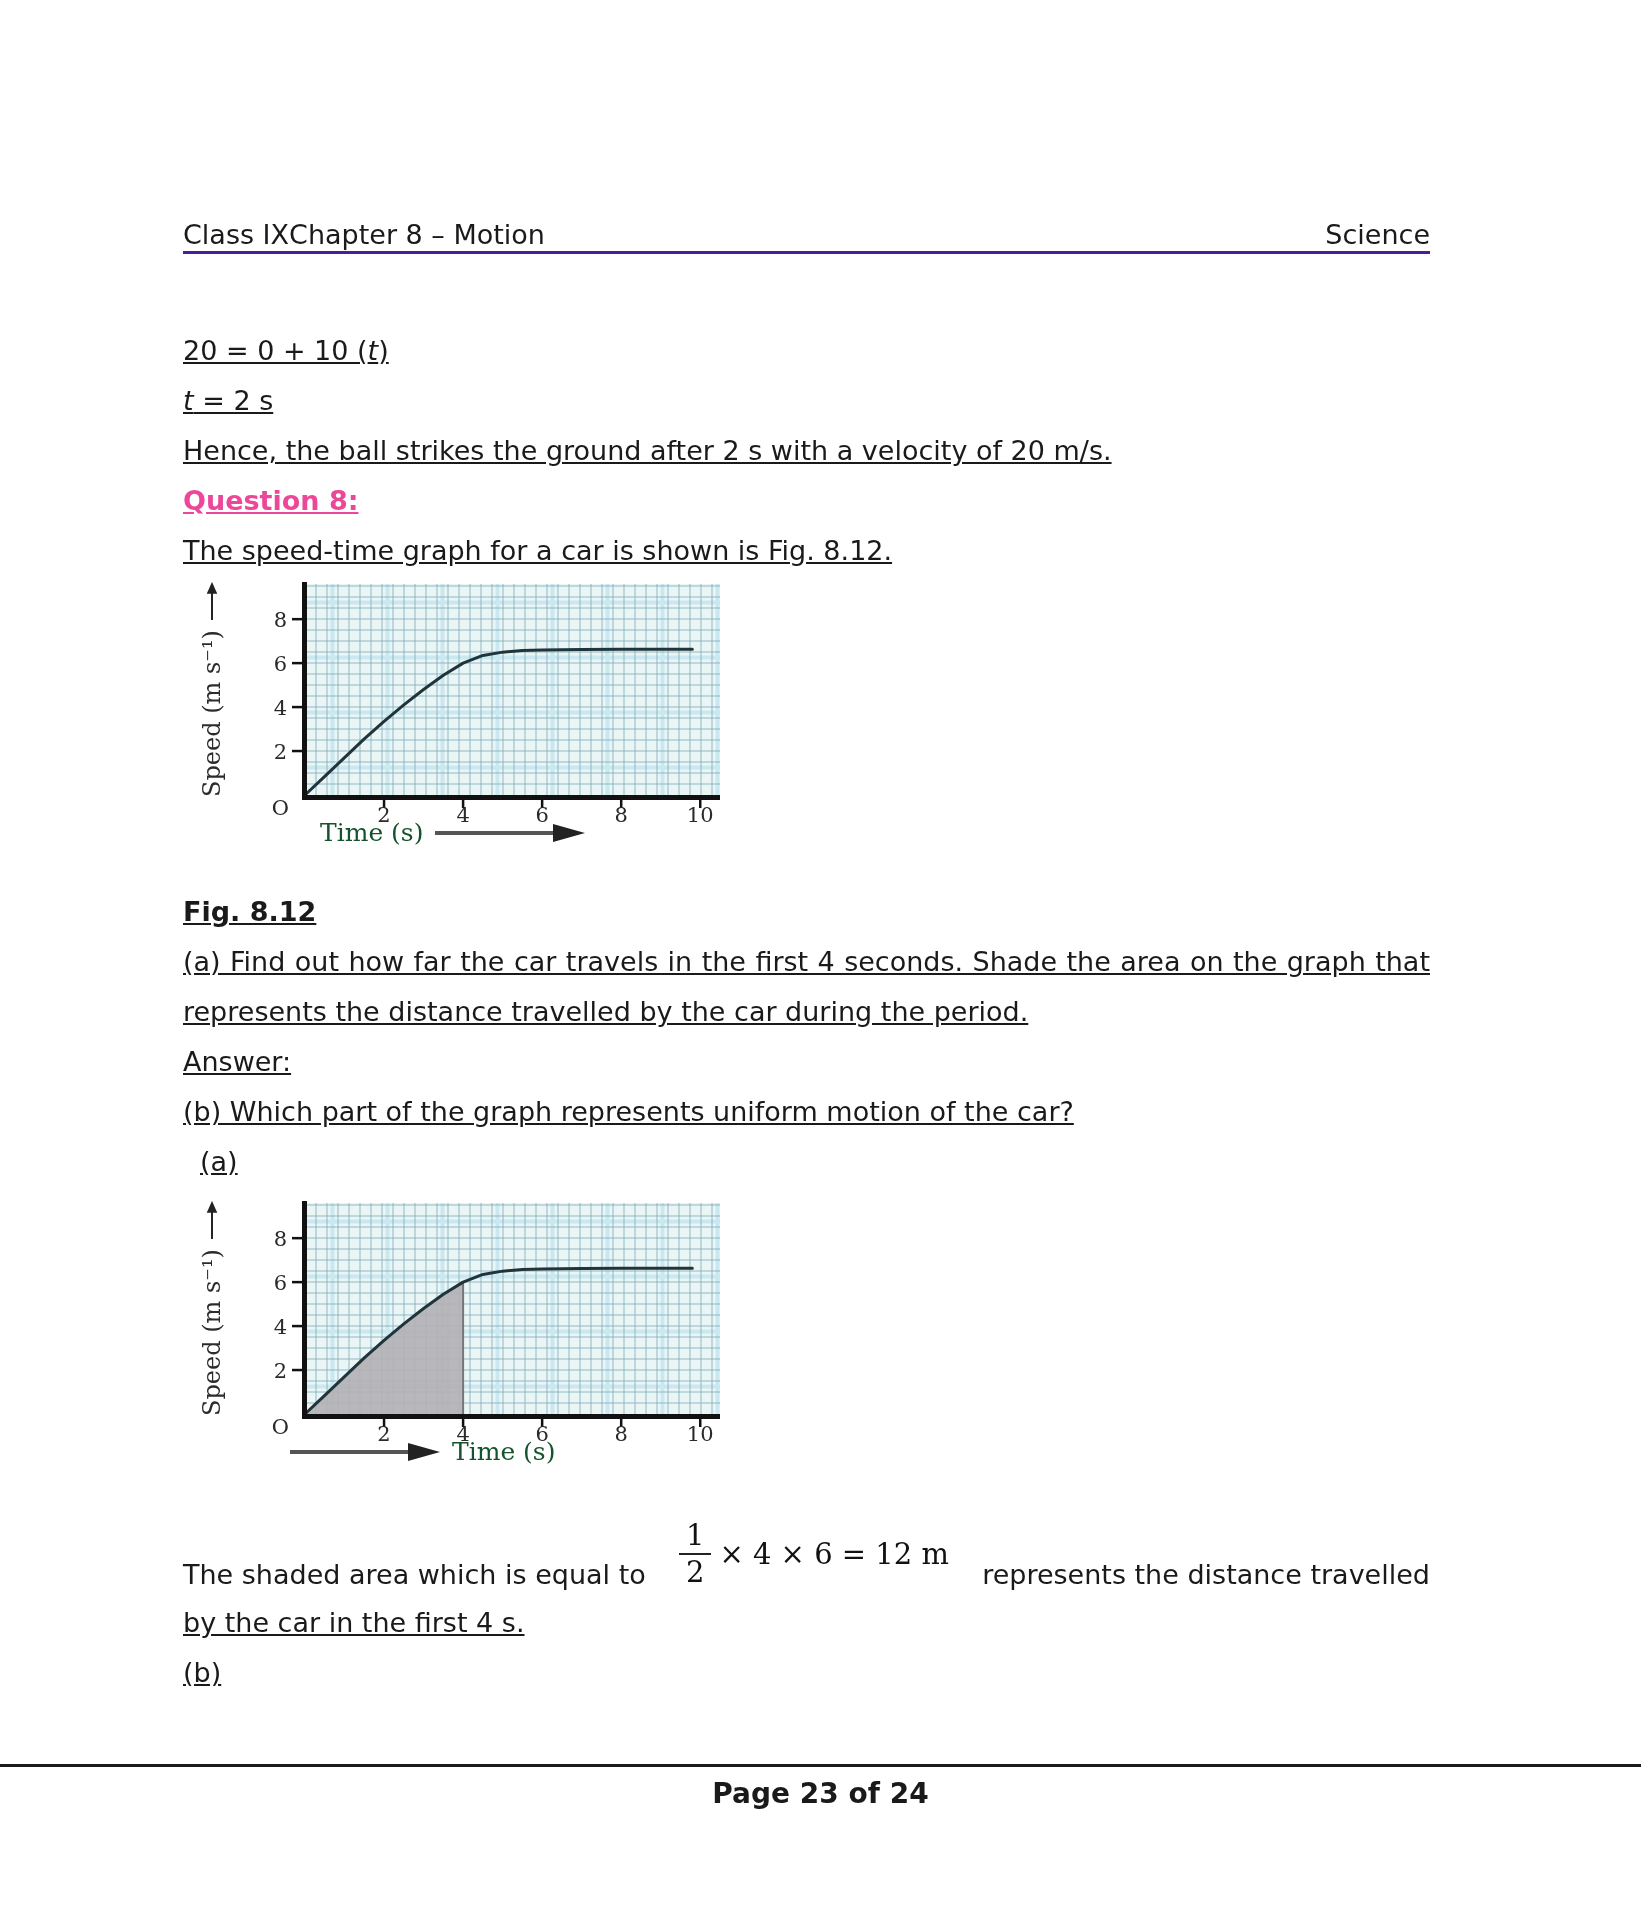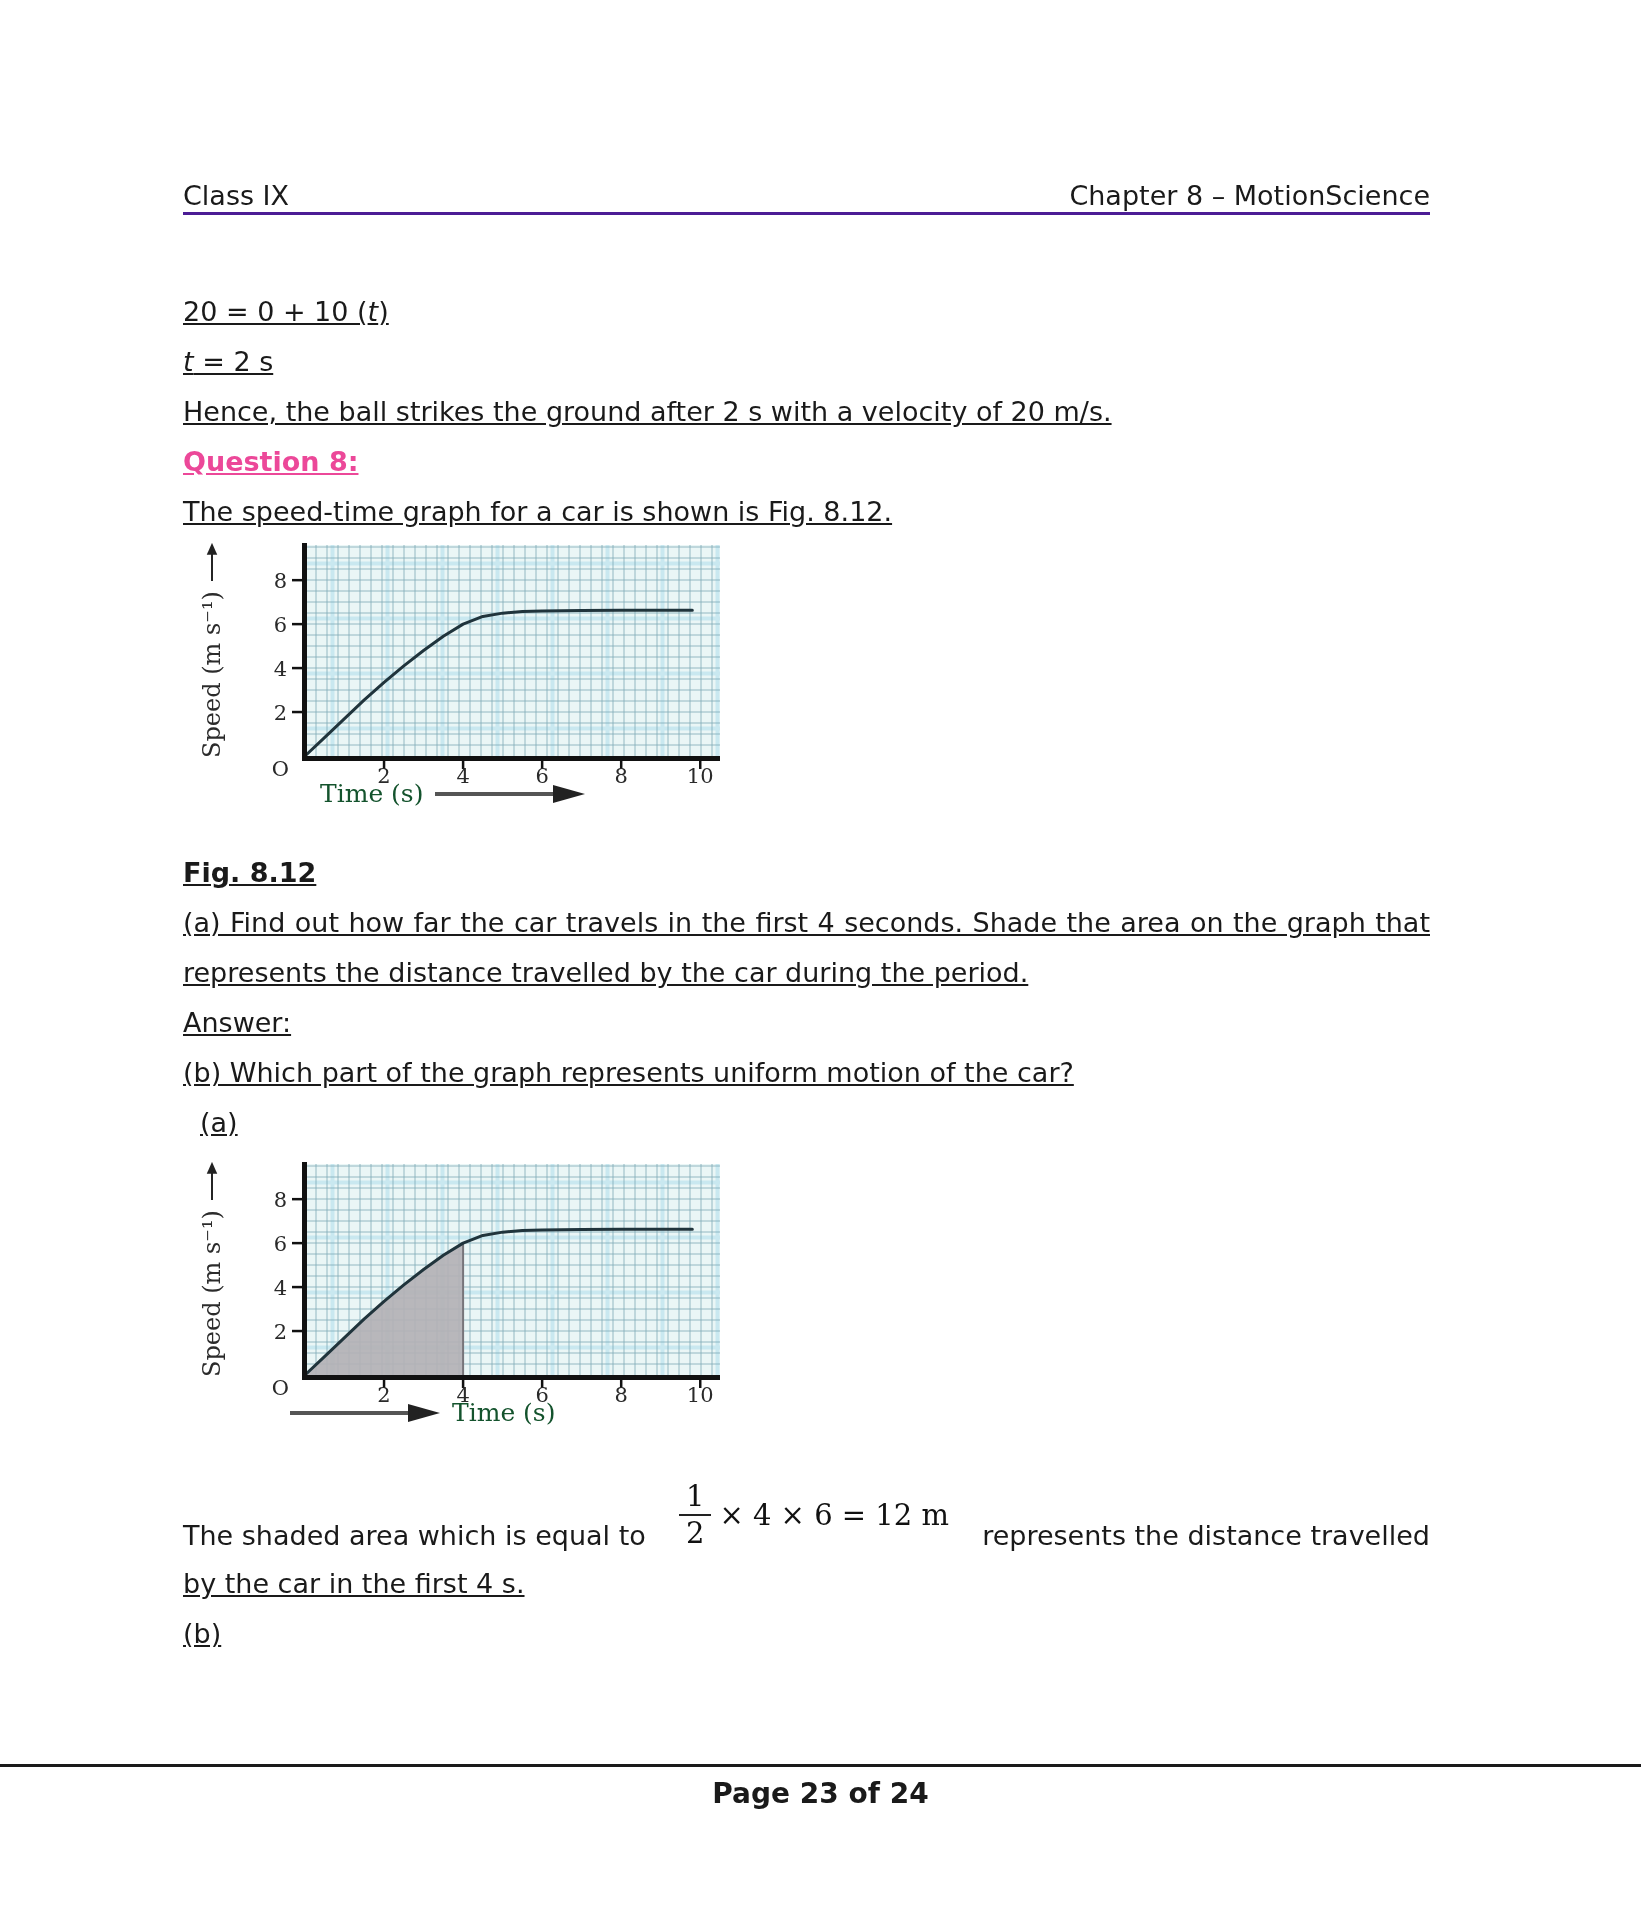--- a/index.html
+++ b/index.html
@@ -13,21 +13,21 @@
     color:#1a1a1a;
     overflow:hidden;
   }
   
   .hdr{
     display:flex;justify-content:space-between;align-items:flex-end;
     font-size:27px;line-height:28px;
     border-bottom:3px solid #4c1d95;
     padding-bottom:2px;
   }
-  .hdr .c{flex:1;text-align:right;}
+  .hdr .c{flex:1;text-align:left;margin-top:39px;}
   
   .ln{font-size:27px;line-height:50px;margin:0;text-decoration:underline;}
   .eq1{margin-top:72px;}
   .gray{color:#ec4899;font-weight:bold;}
   .bold{font-weight:bold;}
   .just{text-align:justify;}
   i{font-style:italic;}
   .indent{padding-left:17px;}
   
   figure.graph{

